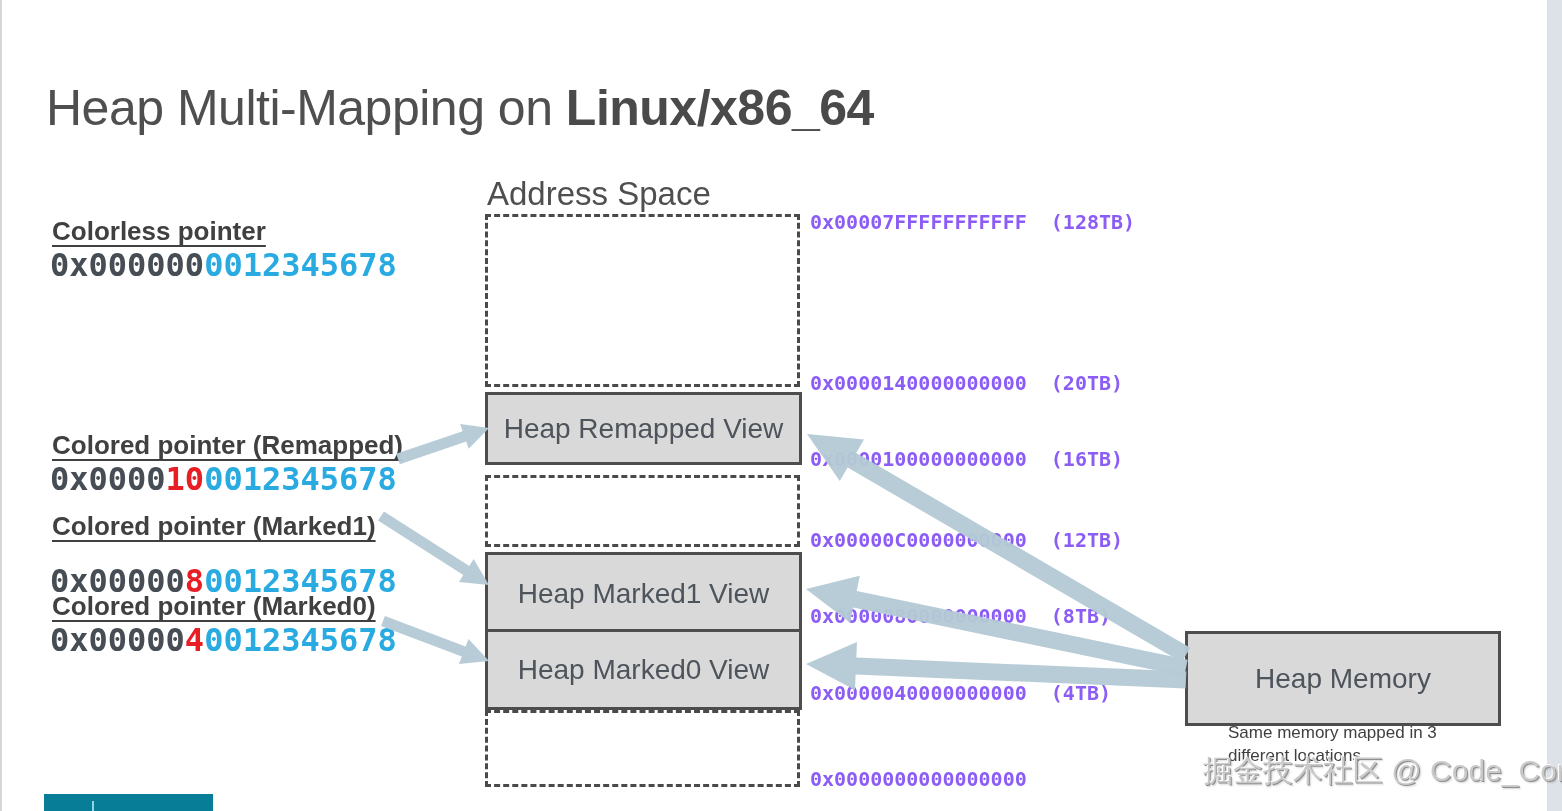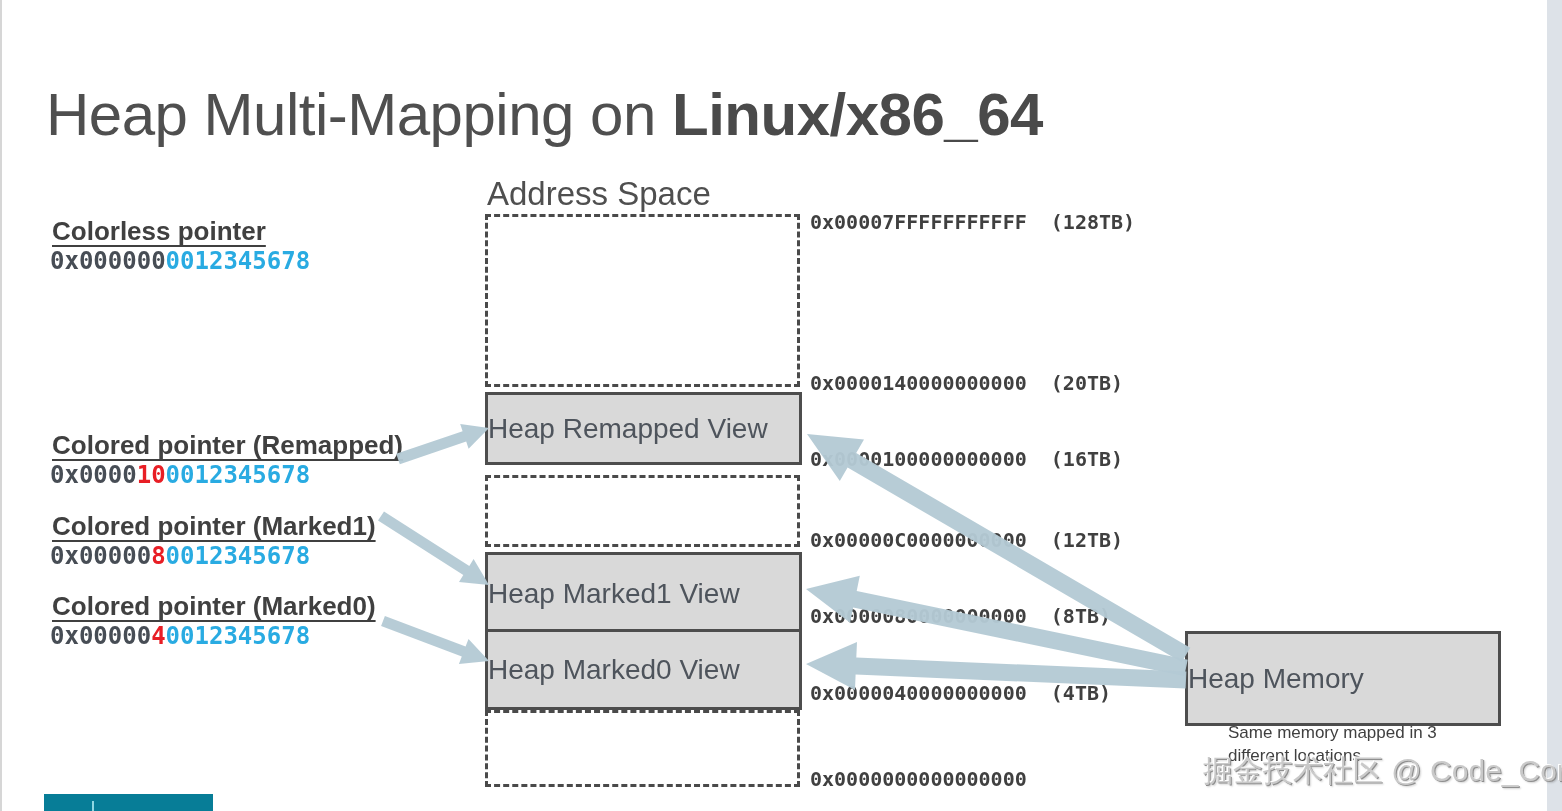--- a/index.html
+++ b/index.html
@@ -5,43 +5,43 @@
   html,body{margin:0;padding:0;background:#ffffff;}
   .canvas{
     position:relative;width:1562px;height:811px;background:#ffffff;overflow:hidden;
     font-family:"Liberation Sans", sans-serif;
     --pointer-blue:#29abe2; --pointer-red:#e81e25; --text-dark:#404040;
     --arrow:#b4cad4; --box-fill:#d9d9d9; --box-border:#4d4d4d; --logo-teal:#077d97;
   }
   .left-stripe{position:absolute;left:0;top:0;width:2px;height:811px;background:#d6d6d6;}
   .right-band{position:absolute;right:0;top:0;width:15px;height:811px;background:#dde2e8;}
 
-  .title{position:absolute;left:46px;top:80px;margin:0;font-size:60px;font-weight:400;
+  .title{position:absolute;left:46px;top:80px;margin:0;font-size:50px;font-weight:400;
     color:#4f4f4f;letter-spacing:-0.5px;white-space:nowrap;line-height:1.15;}
   .title b{font-weight:700;color:#4a4a4a;}
 
   .ptr-label{position:absolute;font-size:26px;line-height:1.15;color:var(--text-dark);
     text-decoration:underline;text-decoration-thickness:2px;text-underline-offset:5px;white-space:nowrap;font-weight:bold;}
   .ptr-value{position:absolute;font-family:"DejaVu Sans Mono", monospace;font-weight:bold;
-    font-size:24px;line-height:1.1;color:#474d55;white-space:nowrap;}
+    font-size:32px;line-height:1.1;color:#474d55;white-space:nowrap;}
   .ptr-value .red{color:var(--pointer-red);}
   .ptr-value .blue{color:var(--pointer-blue);}
 
   .as-heading{position:absolute;left:487px;top:175px;font-size:33px;color:#4f4f4f;white-space:nowrap;}
 
   .dashed-box{position:absolute;left:485px;width:315px;box-sizing:border-box;
     border:3px dashed #4a4a4a;background:transparent;}
   .view-box{position:absolute;left:485px;width:317px;box-sizing:border-box;
     border:3px solid var(--box-border);background:var(--box-fill);
-    display:flex;align-items:center;justify-content:flex-start;
+    display:flex;align-items:center;justify-content:center;
     font-size:28px;color:#4e545c;white-space:nowrap;}
   .heap-memory{left:1185px;width:316px;}
 
   .addr{position:absolute;left:810px;font-family:"DejaVu Sans Mono", monospace;font-weight:bold;
-    font-size:20px;color:#404040;white-space:pre;line-height:1;}
+    font-size:20px;color:#8b5cf6;white-space:pre;line-height:1;}
 
   .note{position:absolute;left:1228px;top:722px;width:215px;font-size:17px;
     color:#3f3f3f;line-height:1.35;}
 
   .watermark{position:absolute;left:1203px;top:751px;font-size:30px;white-space:nowrap;
     color:#c9c9c9;
     text-shadow:-1px -1px 0 #ffffff, 1px 1px 0 #8f8f8f, 2px 2px 2px rgba(0,0,0,0.18);}
 
   .arrow-layer{position:absolute;left:0;top:0;width:1562px;height:811px;pointer-events:none;}
   .arrow-layer polygon{fill:var(--arrow);fill-opacity:0.96;}
@@ -59,21 +59,21 @@
 
   <h1 class="title"><span>Heap Multi-Mapping on </span><b>Linux/x86_64</b></h1>
 
   <div class="ptr-label" style="left:52px;top:217px">Colorless pointer</div>
   <div class="ptr-value" style="left:50px;top:248px"><span>0x000000</span><span class="red"></span><span class="blue">0012345678</span></div>
 
   <div class="ptr-label" style="left:52px;top:431px">Colored pointer (Remapped)</div>
   <div class="ptr-value" style="left:50px;top:462px"><span>0x0000</span><span class="red">10</span><span class="blue">0012345678</span></div>
 
   <div class="ptr-label" style="left:52px;top:512px">Colored pointer (Marked1)</div>
-  <div class="ptr-value" style="left:50px;top:543px"><span>0x00000</span><span class="red">8</span><span class="blue">0012345678</span></div>
+  <div class="ptr-value" style="left:50px;top:564px"><span>0x00000</span><span class="red">8</span><span class="blue">0012345678</span></div>
 
   <div class="ptr-label" style="left:52px;top:592px">Colored pointer (Marked0)</div>
   <div class="ptr-value" style="left:50px;top:623px"><span>0x00000</span><span class="red">4</span><span class="blue">0012345678</span></div>
 
   <div class="as-heading">Address Space</div>
 
   <div class="dashed-box" style="top:214px;height:173px"></div>
   <div class="view-box" style="top:392px;height:73px">
       <span>Heap Remapped View</span>
     </div>

